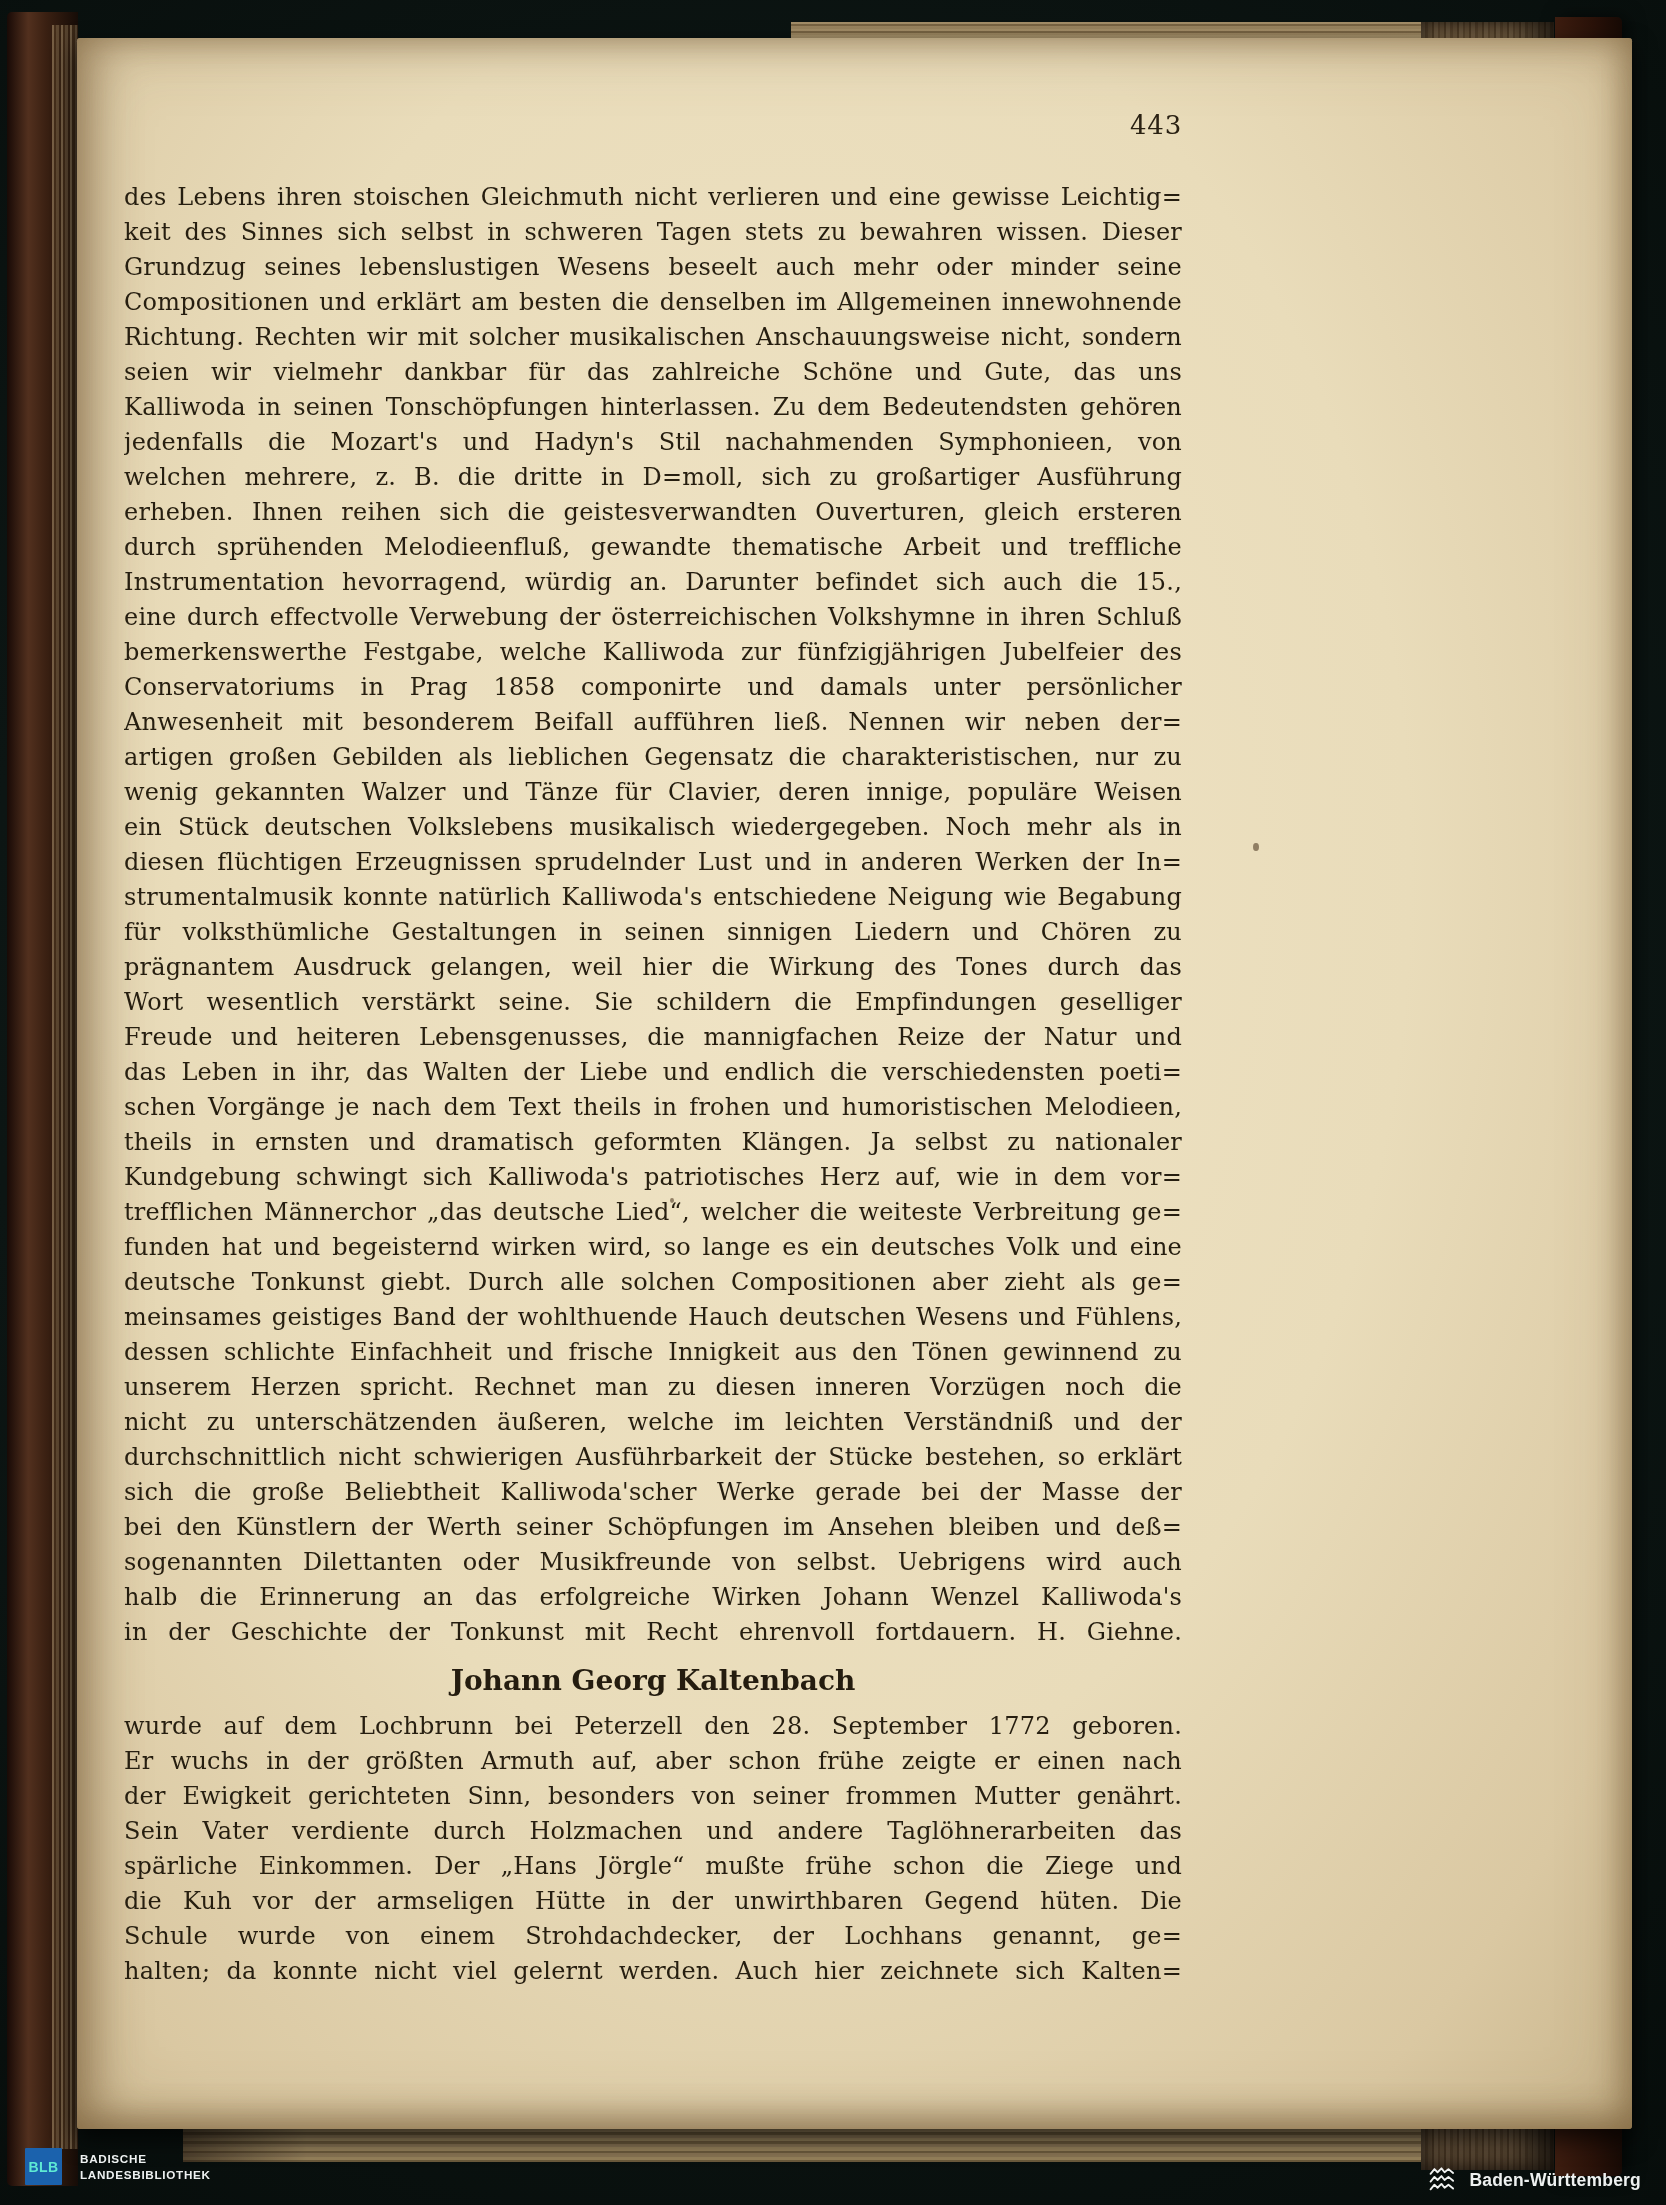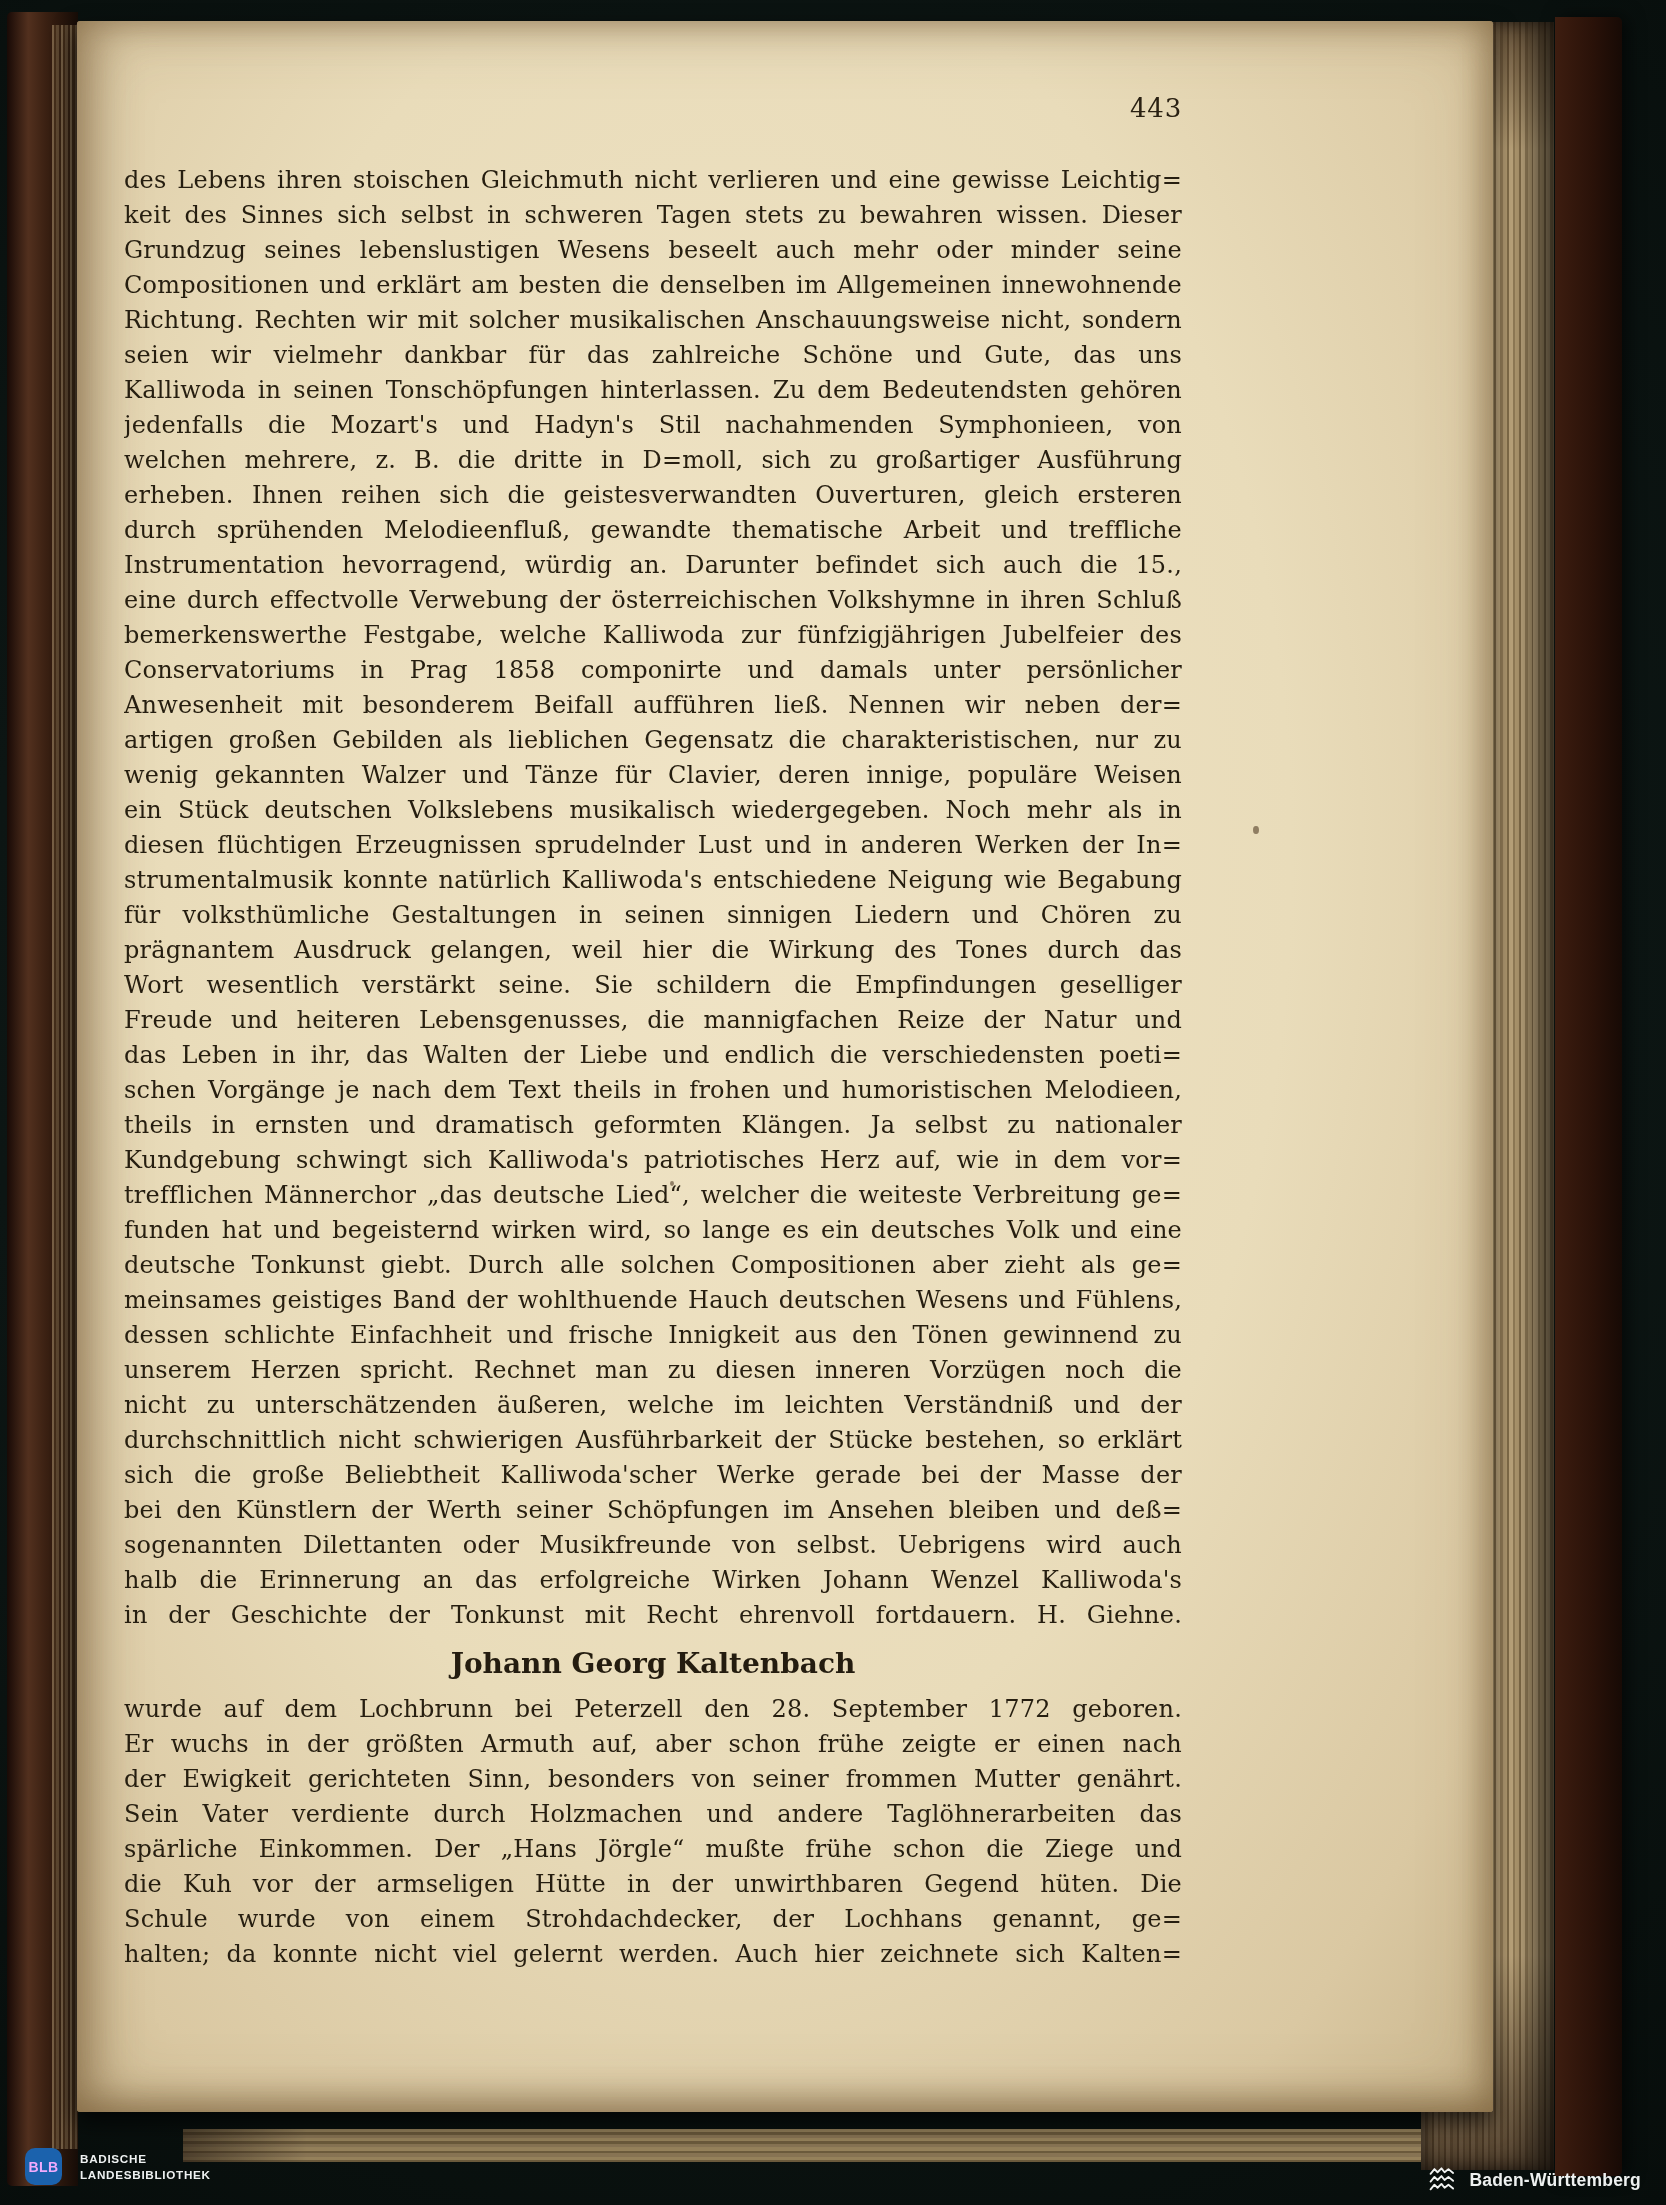--- a/index.html
+++ b/index.html
@@ -48,21 +48,21 @@
   .stack-bottom-edge{
     position:absolute;left:183px;top:2129px;width:1238px;height:33px;
     background:
       linear-gradient(90deg, rgba(20,10,5,.5) 0%, rgba(0,0,0,0) 10%),
       repeating-linear-gradient(180deg,#ae9569 0 3.3px,#7d6744 3.3px 5.8px,#9d8560 5.8px 9.2px);
     opacity:.85;
   }
 
   
   .paper{
-    position:absolute;left:77px;top:21px;width:1416px;height:2091px;
+    position:absolute;left:77px;top:38px;width:1555px;height:2091px;
     background:radial-gradient(ellipse at 46% 40%, #f0e4c6 0%, #e9dcba 50%, #dccb a 0%);
     background:radial-gradient(ellipse at 46% 40%, #f0e4c6 0%, #e9dcba 52%, #dac8a2 84%, #c9b58c 100%);
     border-radius:3.3px;
     box-shadow:
       inset 0 0 75px rgba(120,90,50,.28),
       inset 23px 0 40px rgba(105,78,42,.35),
       inset -13.3px 0 28px rgba(105,78,42,.30),
       inset 0 -15px 30px rgba(105,78,42,.28),
       0 10px 23px rgba(0,0,0,.7);
   }
@@ -90,23 +90,23 @@
 
   
   .footer{
     position:absolute;left:0;right:0;bottom:0;height:77px;
     display:flex;justify-content:space-between;align-items:center;
     padding:0 25px 0 25px;box-sizing:border-box;
     font-family:"Liberation Sans", sans-serif;
   }
   .footer-left{display:flex;align-items:center;}
   .blb-badge{
-    width:37px;height:37px;background:#1b62ad;border-radius:10px;
+    width:37px;height:37px;background:#1b62ad;border-radius:1px;
     display:flex;align-items:center;justify-content:center;
-    color:#f0abfc;font-weight:bold;font-size:14px;letter-spacing:0.4px;
+    color:#5eead4;font-weight:bold;font-size:14px;letter-spacing:0.4px;
   }
   .blb-name{
     margin-left:18px;color:#eef1f1;font-weight:bold;
     font-size:11.7px;line-height:1.3;letter-spacing:0.7px;
   }
   .footer-right{display:flex;align-items:center;gap:10px;color:#eef1f0;margin-top:27px;}
   .bw-crest{width:32px;height:28px;}
   .bw-crest path{stroke:#f2f4f3;stroke-width:2.4;fill:none;stroke-linecap:round;stroke-linejoin:round;}
   .state-name{font-size:17.5px;font-weight:bold;letter-spacing:0.2px;}
 </style>

